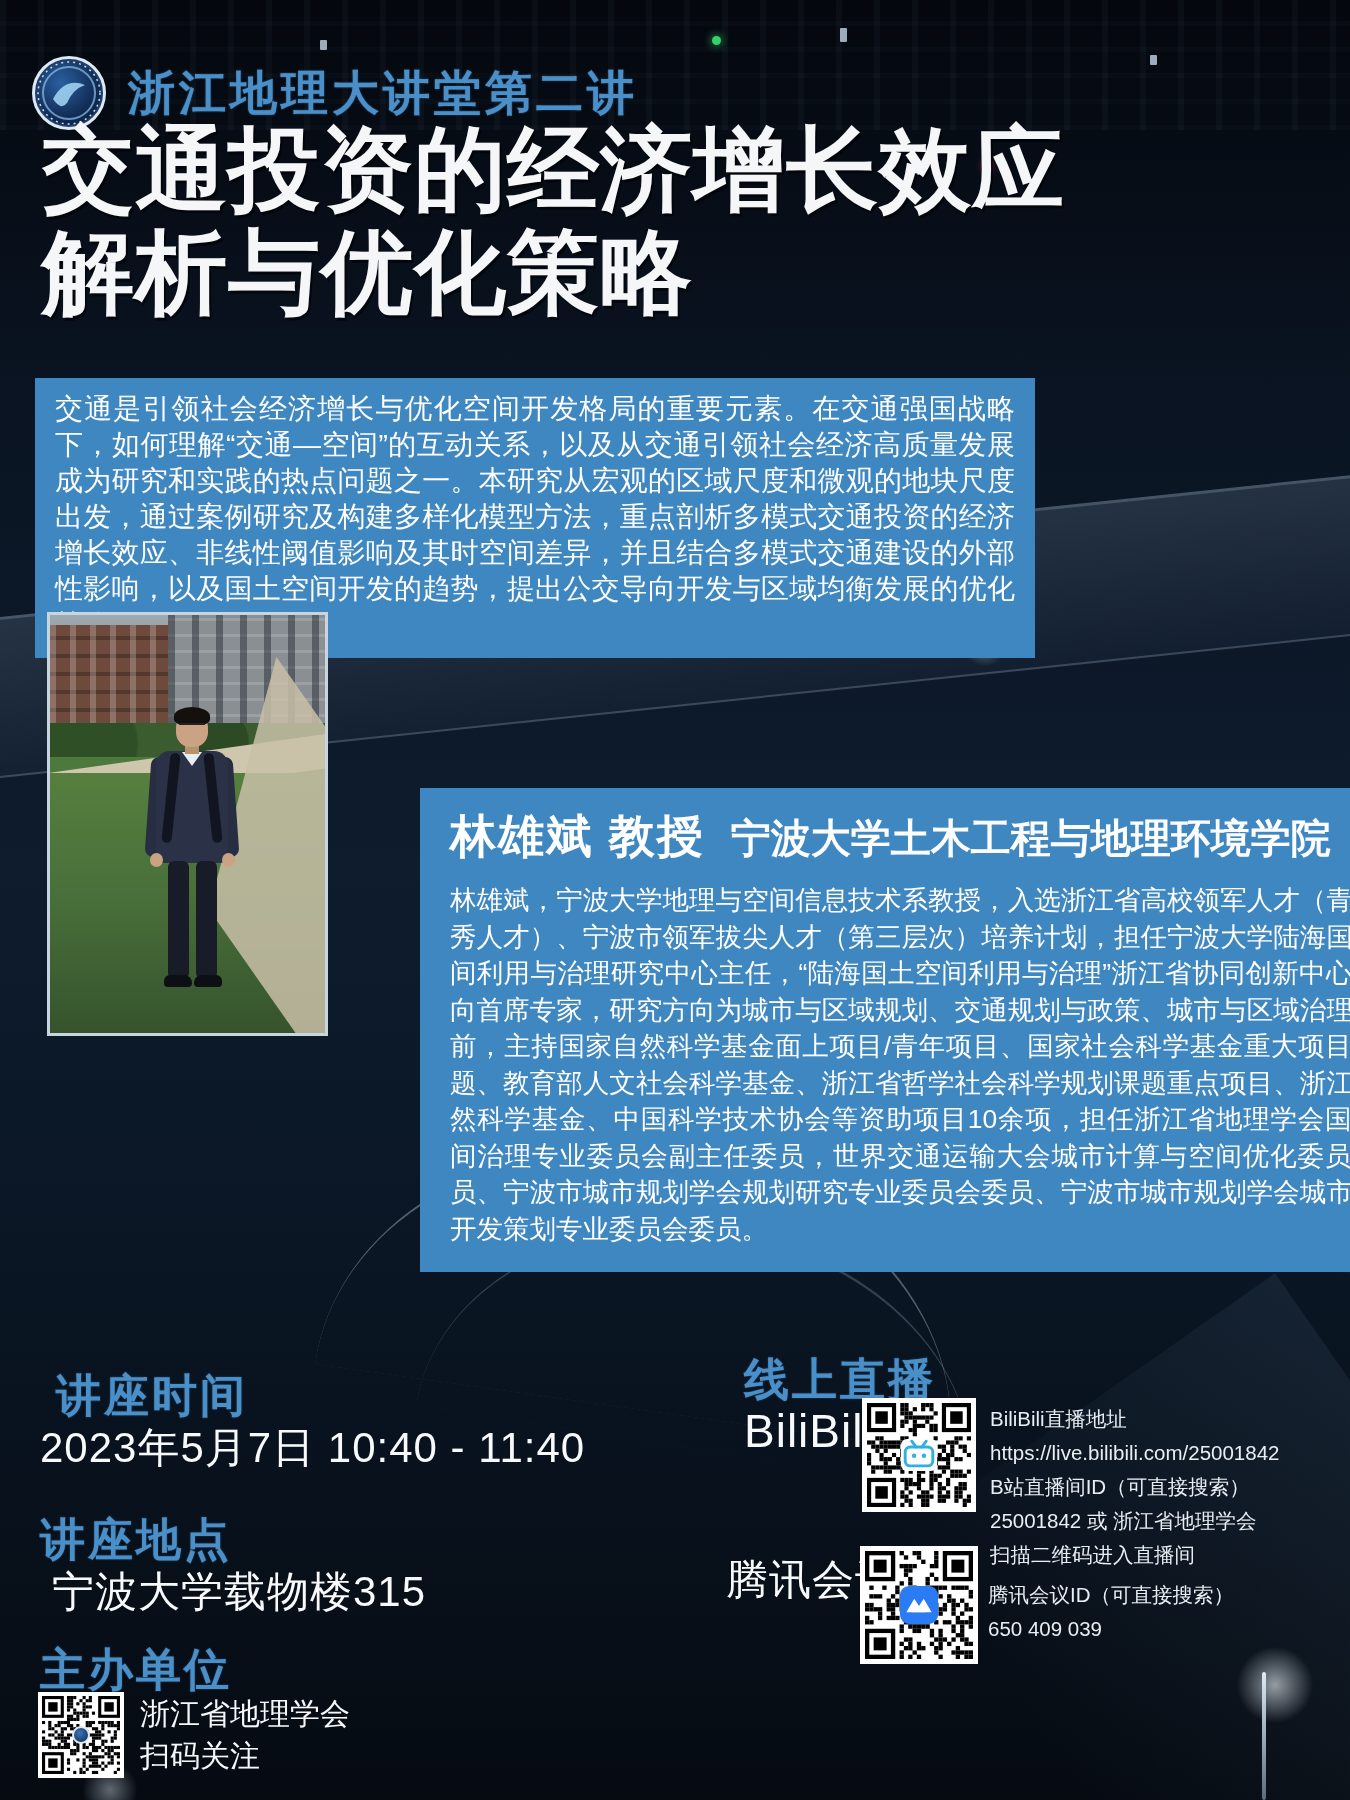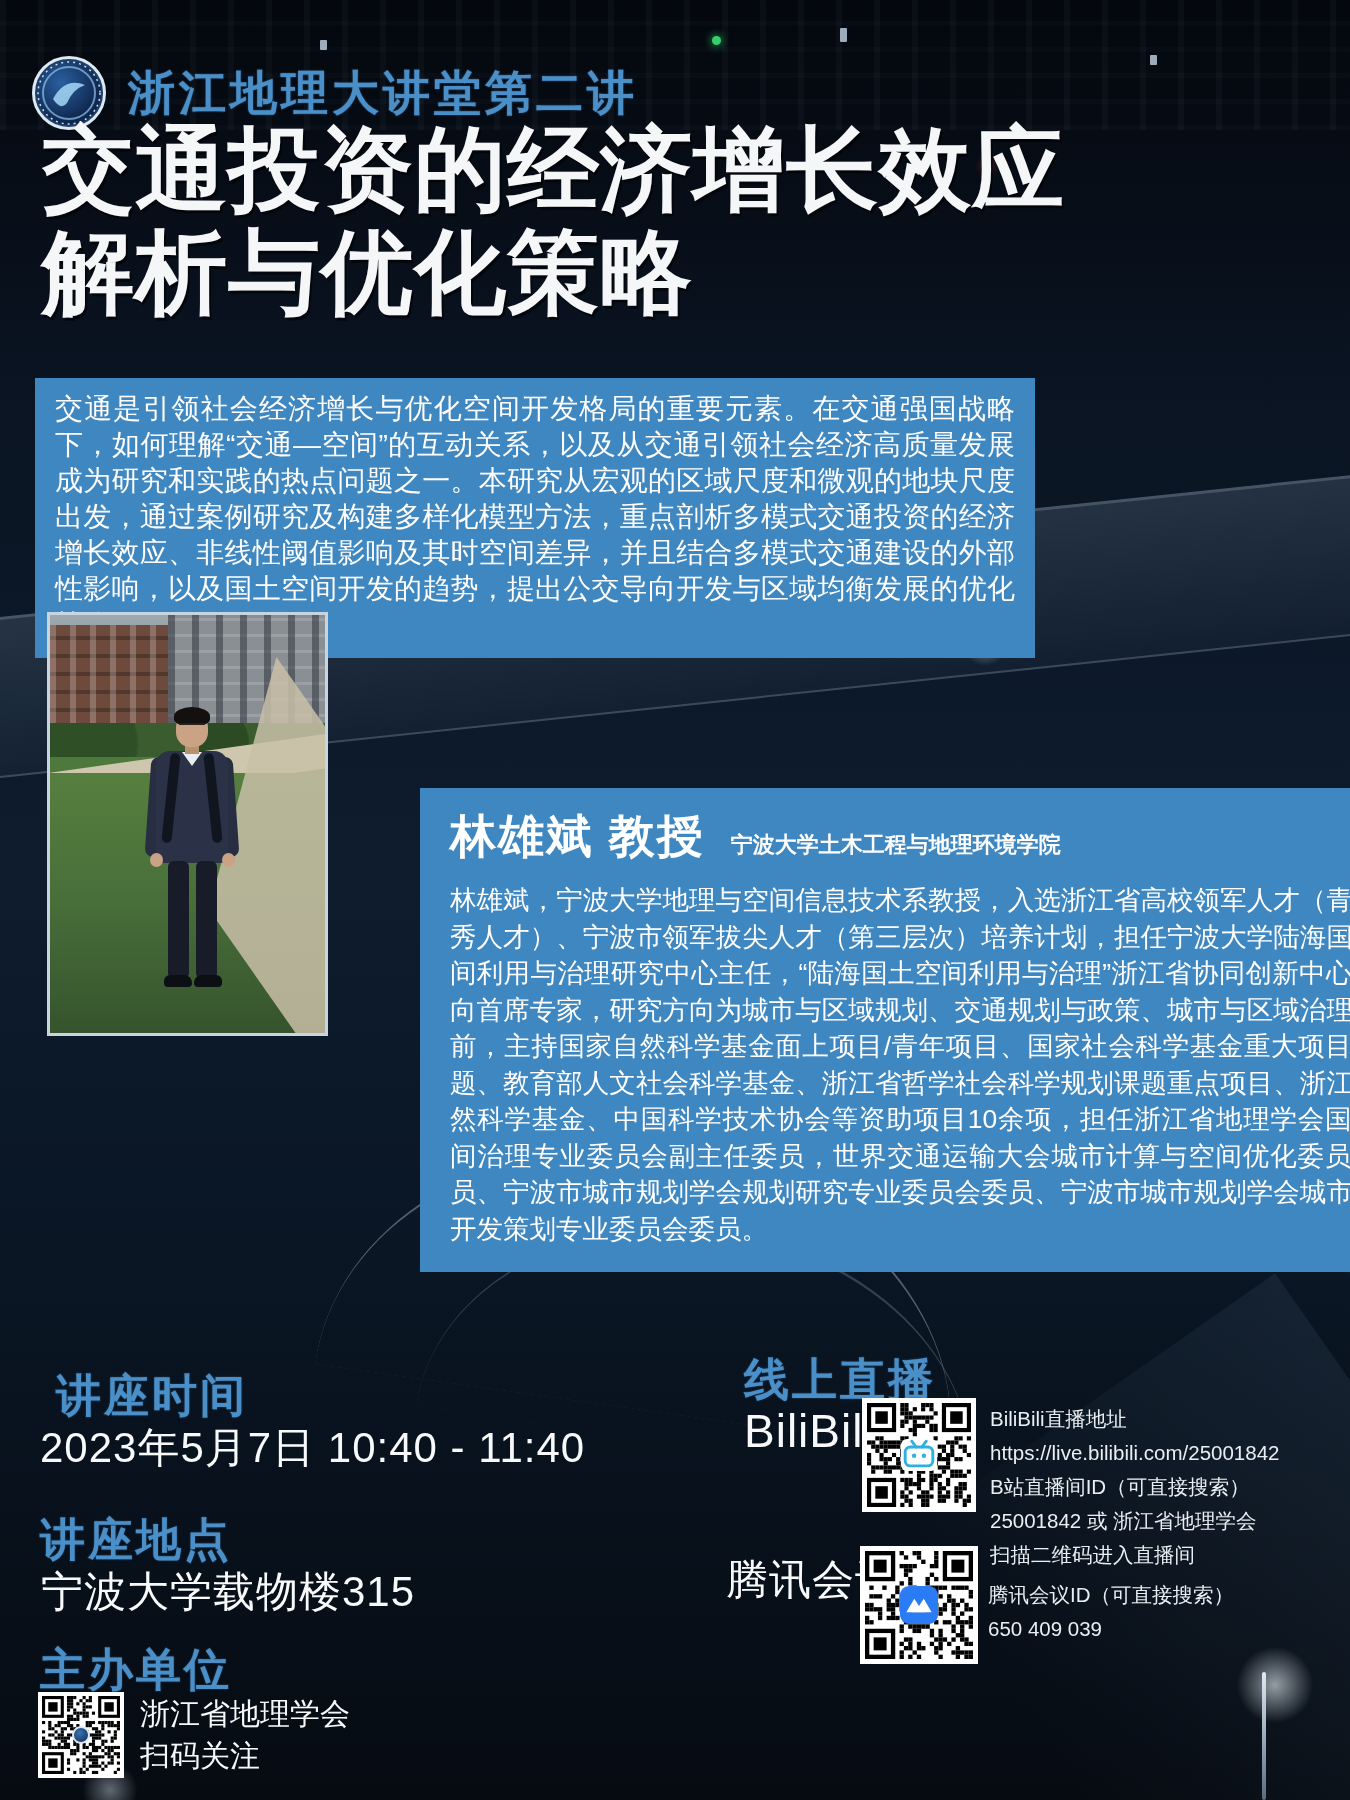--- a/index.html
+++ b/index.html
@@ -93,31 +93,31 @@
   .p-hand2 { position:absolute; left:84px; top:142px; width:13px; height:14px; background:#c9a384; border-radius:50%; }
   .p-leg1 { position:absolute; left:30px; top:150px; width:21px; height:118px; background:#171c28; border-radius:6px; }
   .p-leg2 { position:absolute; left:58px; top:150px; width:21px; height:118px; background:#171c28; border-radius:6px; }
   .p-shoe1 { position:absolute; left:26px; top:264px; width:28px; height:12px; background:#0c0f14; border-radius:6px 8px 4px 4px; }
   .p-shoe2 { position:absolute; left:56px; top:264px; width:28px; height:12px; background:#0c0f14; border-radius:8px 6px 4px 4px; }
 
   .speaker-panel { position:absolute; left:420px; top:788px; width:1012px; height:484px;
                    background:#3f87c0; padding:18px 26px 0 30px; }
   .speaker-head { display:flex; align-items:baseline; gap:26px; }
   .speaker-name { font-size:46px; font-weight:900; letter-spacing:2px; color:#fff; }
-  .speaker-affil { font-size:22px; font-weight:700; color:#fdfdfd; }
+  .speaker-affil { font-size:40px; font-weight:700; color:#fdfdfd; }
   .speaker-bio { margin-top:14px; font-size:26.5px; line-height:36.5px; color:#ffffff; text-align:justify; }
 
   
   .sec-label { position:absolute; font-size:45px; font-weight:900; color:#4b8fc9; letter-spacing:3px;
                text-shadow:0 0 2px rgba(75,143,201,.5); }
   .sec-value { position:absolute; font-size:42px; font-weight:500; color:#f7f9fa; letter-spacing:1px; }
   .lbl-time  { left:40px; top:1366px;margin-left:16px; }
   .val-time  { left:40px; top:1420px; }
   .lbl-venue { left:40px; top:1510px; }
-  .val-venue { left:41px; top:1564px;text-align:right; }
+  .val-venue { left:52px; top:1564px;text-align:right; }
   .lbl-org   { left:40px; top:1640px; }
   .org-row   { position:absolute; left:38px; top:1692px; display:flex; align-items:center; gap:16px; }
   .org-text  { font-size:30px; line-height:42px; color:#f5f7f9; }
 
   .lbl-live  { left:744px; top:1350px; }
   .val-bili  { left:744px; top:1404px; font-weight:400; font-size:46px; }
   .val-tencent { left:726px; top:1552px; font-weight:400; font-size:42px; }
 
   .qr-wrap { position:absolute; background:#fff; padding:5px; }
   .qr-wrap svg { display:block; width:100%; height:100%; }

